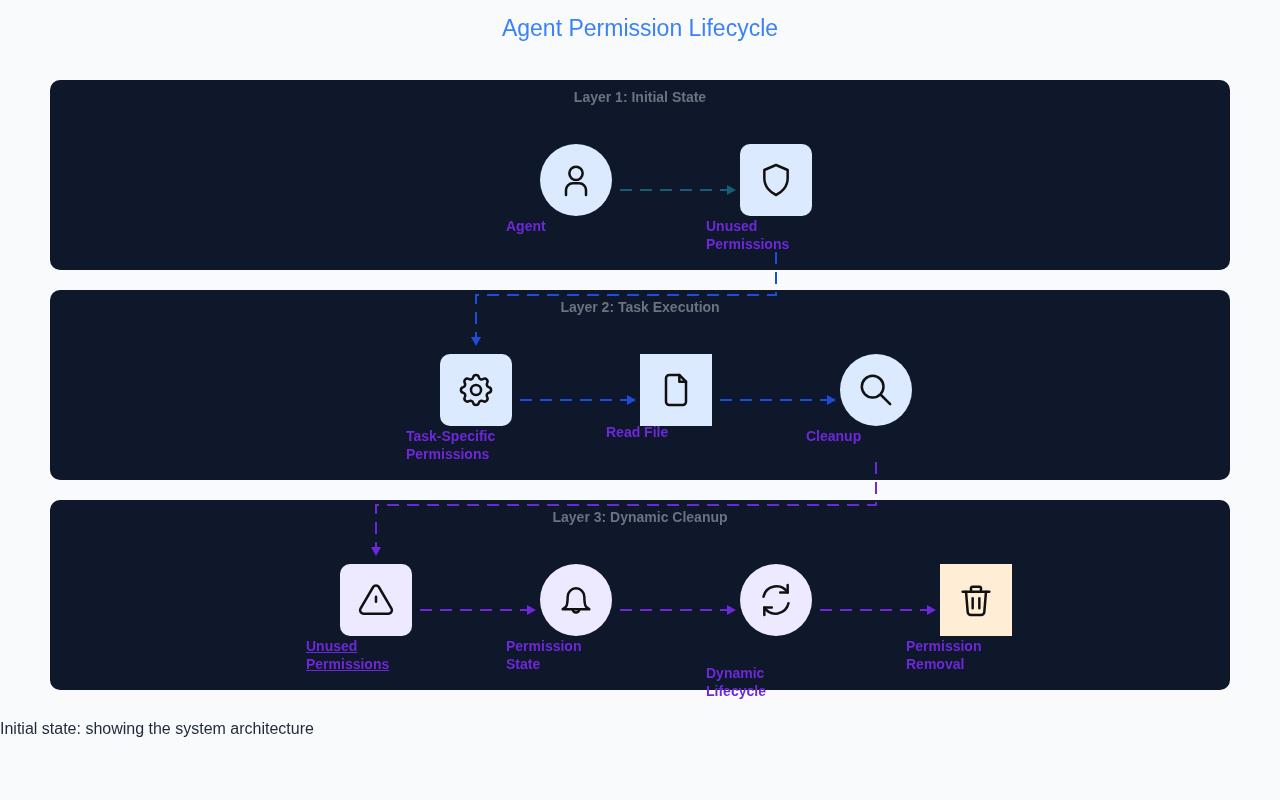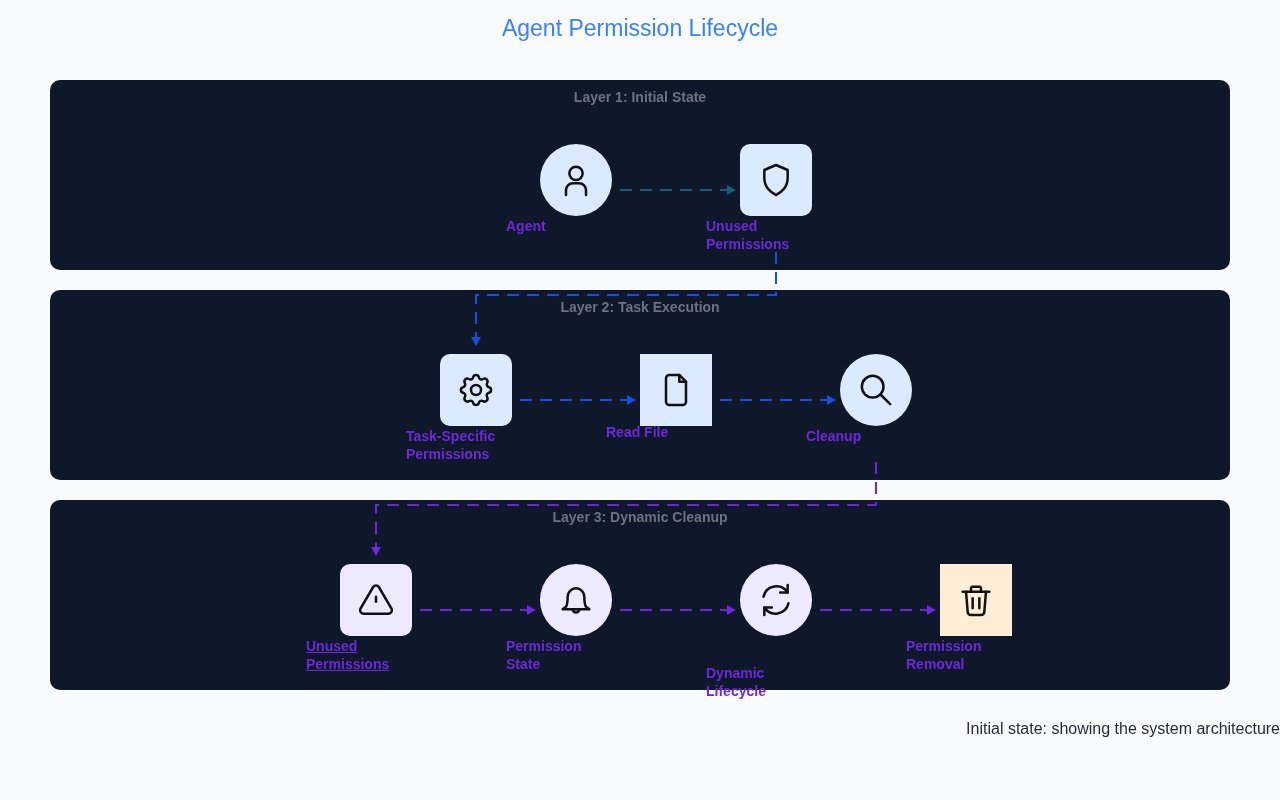--- a/index.html
+++ b/index.html
@@ -28,21 +28,21 @@
   .node svg { width: 40px; height: 40px; }
   .shape-circle { border-radius: 50%; }
   .shape-rounded { border-radius: 10px; }
   .shape-square { border-radius: 0; }
   .node-label {
     position: absolute; width: 140px; text-align: left;
     font-size: 14px; font-weight: bold; color: #6d28d9; line-height: 18px;
   }
   .caption {
     position: absolute; left: 0; right: 0; top: 720px;
-    text-align: right; font-size: 16px; color: #1f2937;
+    text-align: left; font-size: 16px; color: #1f2937;
   }
   #connectors { position: absolute; left: 0; top: 0; width: 1280px; height: 800px; pointer-events: none; }
 </style>
 </head>
 <body>
 
 <div class="title">Agent Permission Lifecycle</div>
 
 <div class="layer" style="top:80px">
   <div class="layer-label">Layer 1: Initial State</div>

